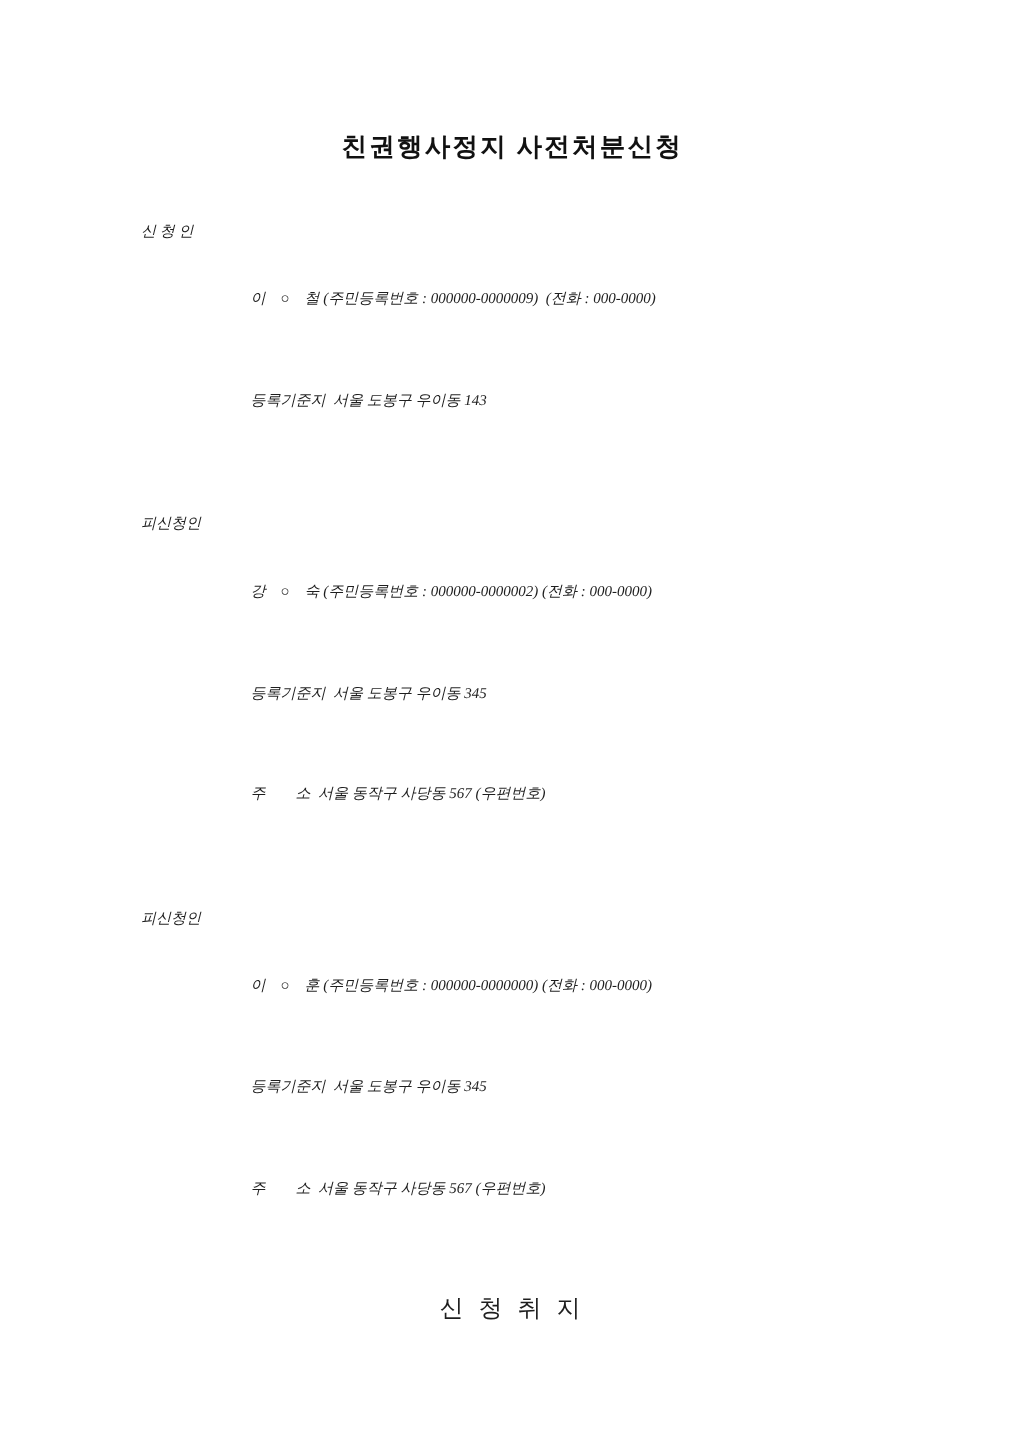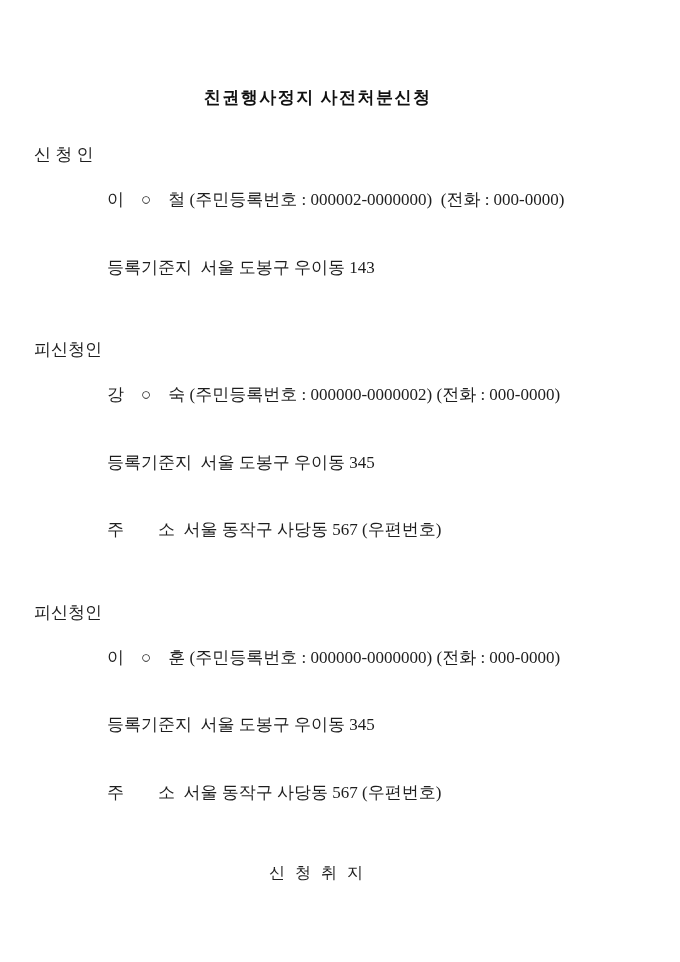--- a/index.html
+++ b/index.html
@@ -6,39 +6,40 @@
     margin: 0;
     padding: 0;
     background: #ffffff;
   }
   .page {
     position: relative;
     width: 680px;
     height: 962px;
     box-sizing: border-box;
     background: #ffffff;
-    padding: 88px 79px 0 34px;
+    padding: 88px 79px 0 82px;
     font-family: "Liberation Serif", "DejaVu Serif", serif;
     color: #1e1e1e;
     overflow: hidden;
   }
   .doc-title {
     margin: 0 0 36px 0;
     text-align: center;
     font-size: 17px;
     line-height: 20px;
     font-weight: 700;
     letter-spacing: 1.5px;
     color: #111111;
   }
   .party {
     display: flex;
-    font-size: 17px;
+    font-size: 10px;
     line-height: 22.5px;
-    margin: 0 0 15px 0;
+    margin: 0 0 15px 12px;
+    font-style: italic;
   }
   .party-role {
     flex: 0 0 73px;
     width: 73px;
     white-space: pre;
   }
   .party-lines {
     flex: 1 1 auto;
     white-space: pre-wrap;
   }
@@ -57,21 +58,21 @@
 
 <div class="page">
 
   <h1 class="doc-title">친권행사정지 사전처분신청</h1>
 
   <section>
 
     <div class="party">
       <div class="party-role">신 청 인</div>
       <div class="party-lines">
-        <div>이    ○    철 (주민등록번호 : 000002-0000000)  (전화 : 000-0000)</div>
+        <div>이    ○    철 (주민등록번호 : 000000-0000009)  (전화 : 000-0000)</div>
         <div>등록기준지  서울 도봉구 우이동 143</div>
       </div>
     </div>
 
     <div class="party">
       <div class="party-role">피신청인</div>
       <div class="party-lines">
         <div>강    ○    숙 (주민등록번호 : 000000-0000002) (전화 : 000-0000)</div>
         <div>등록기준지  서울 도봉구 우이동 345</div>
         <div>주        소  서울 동작구 사당동 567 (우편번호)</div>

